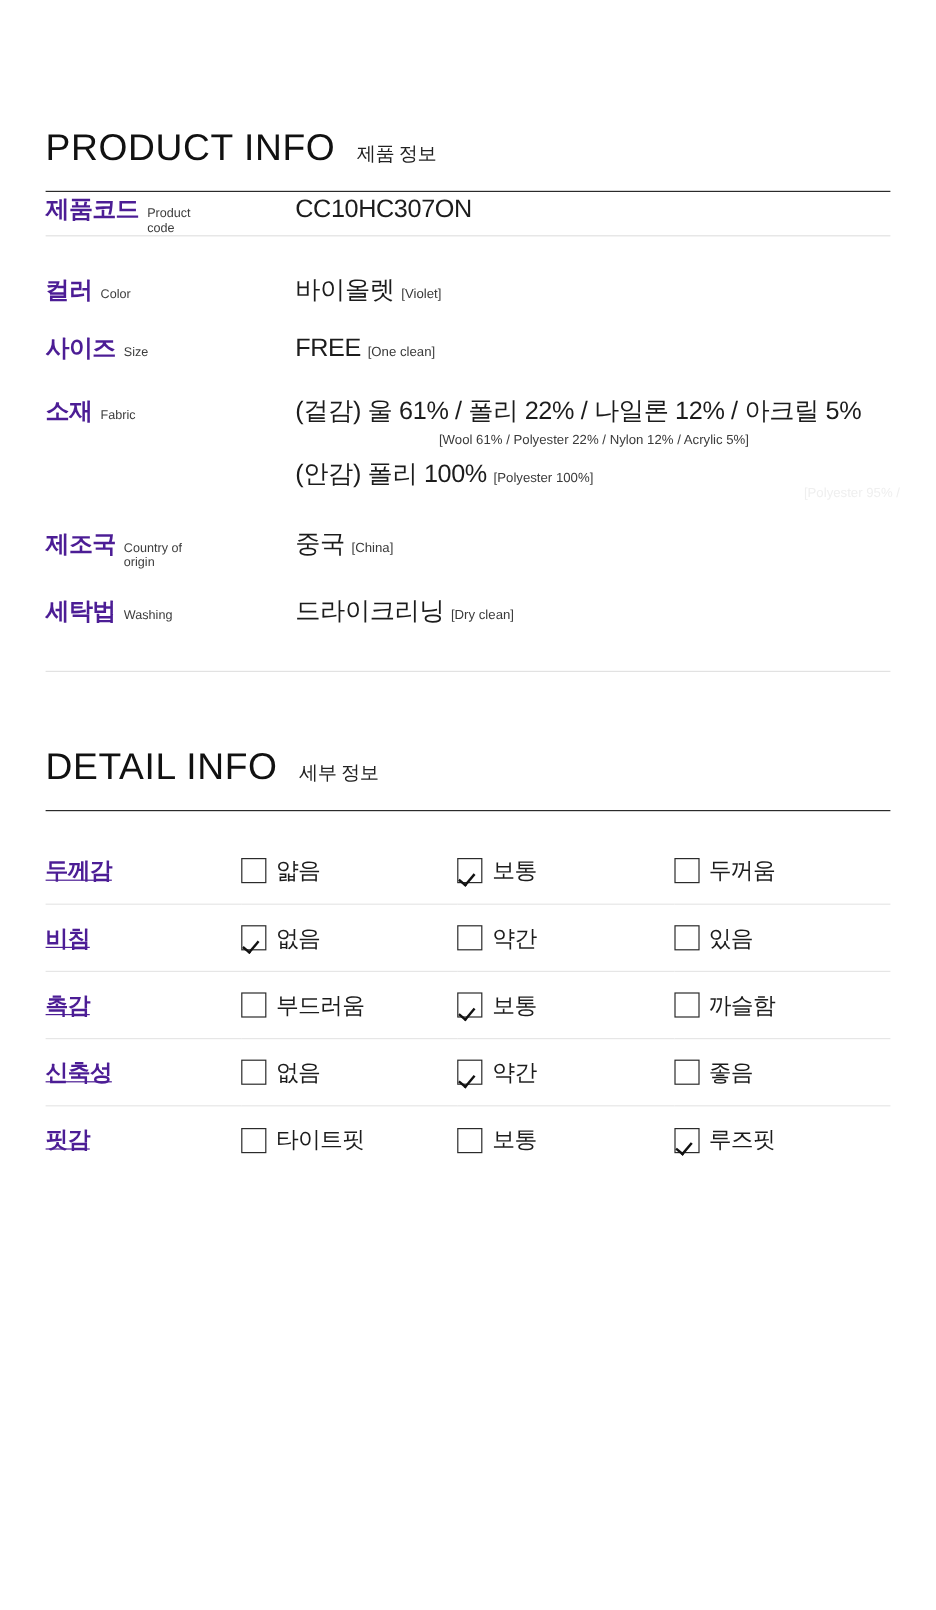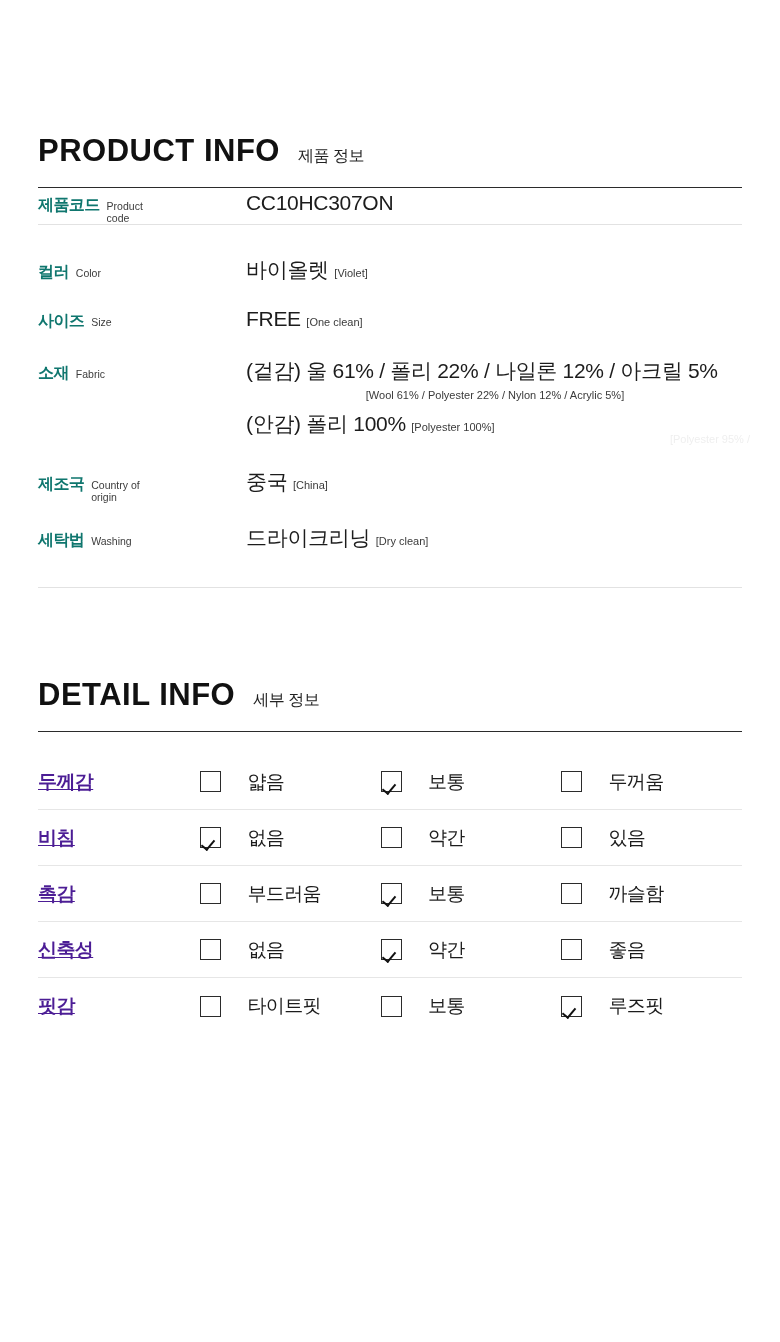--- a/index.html
+++ b/index.html
@@ -25,24 +25,23 @@
   }
 
   
   .section-head {
     display: flex;
     align-items: baseline;
     gap: 18px;
   }
   .section-head .en {
     font-size: 31px;
-    font-weight: bold;
+    font-weight: normal;
     letter-spacing: 0.5px;
     color: #111;
-    margin-top: 28px;
   }
   .section-head .ko {
     font-size: 16px;
     font-weight: normal;
     color: #222;
     letter-spacing: -0.5px;
   }
 
   .rule-strong {
     border-top: 1.6px solid #2b2b2b;
@@ -63,24 +62,24 @@
   .label-cell {
     width: 208px;
     padding-top: 3px;
   }
   .label-wrap {
     display: flex;
     align-items: baseline;
     gap: 7px;
   }
   .label-ko {
-    font-size: 16px;
+    font-size: 20px;
     font-weight: bold;
     letter-spacing: -0.6px;
-    color: #0f766e;
+    color: #4c1d95;
   }
   .label-en {
     font-size: 10.5px;
     color: #3c3c3c;
     line-height: 1.15;
     max-width: 58px;
     font-weight: normal;
     margin-top: 12px;
   }
   .value-cell {
@@ -137,21 +136,21 @@
     letter-spacing: -0.6px;
     color: #4c1d95;
     text-decoration: underline;
   }
   .d-opt {
     width: 185px;
   }
   .opt {
     display: flex;
     align-items: center;
-    gap: 26px;
+    gap: 8px;
   }
   .box {
     width: 21px;
     height: 21px;
     border: 1.5px solid #2b2b2b;
     position: relative;
     flex: 0 0 auto;
     background: #fff;
   }
   .box.checked::after {

